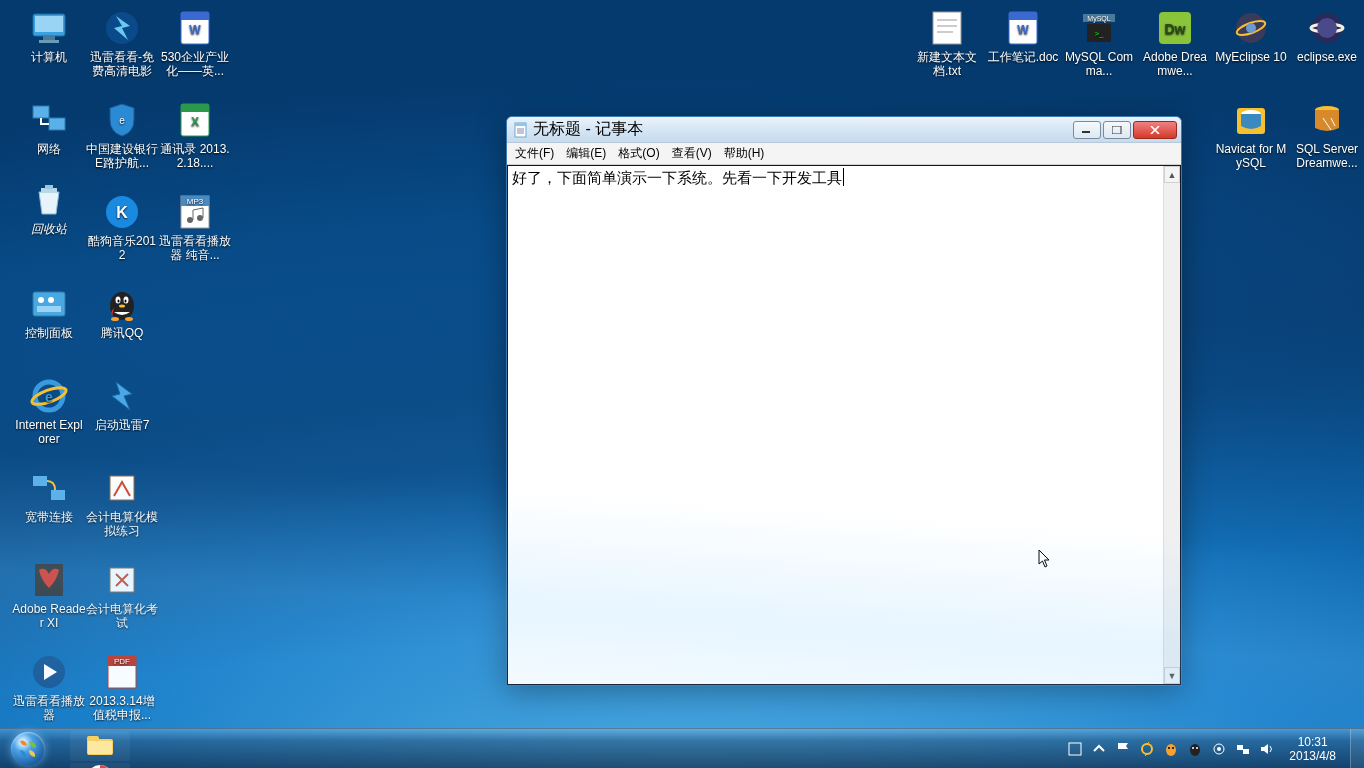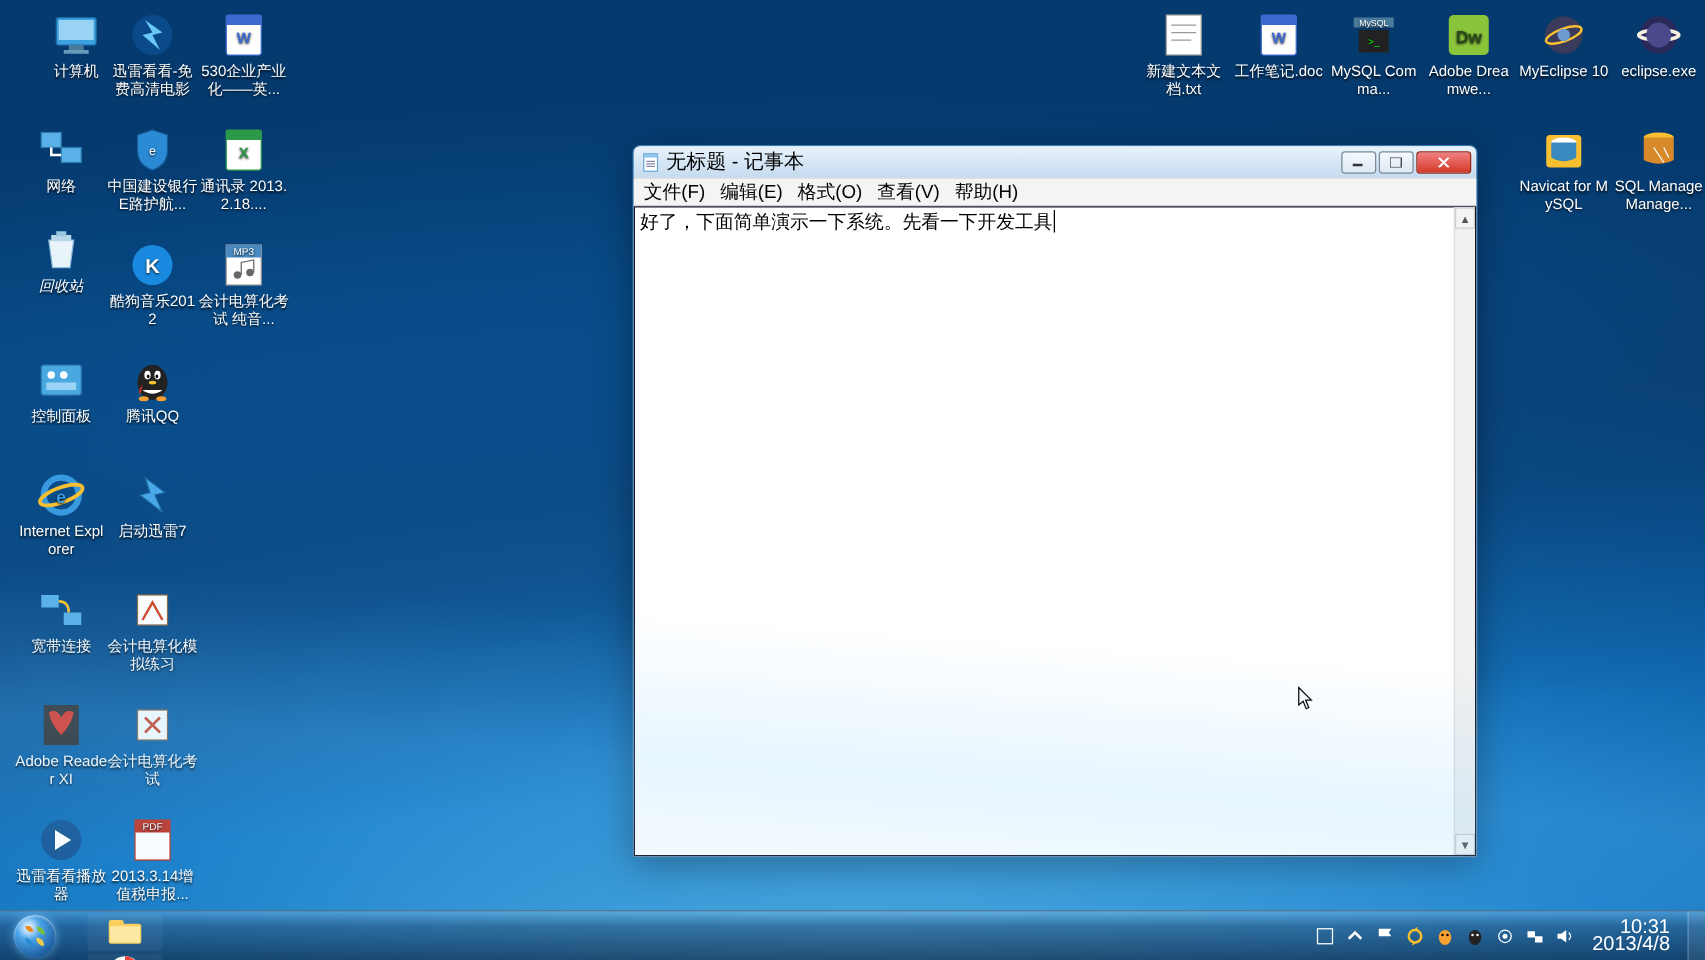--- a/index.html
+++ b/index.html
@@ -53,21 +53,21 @@
 .titlebar .appico { width:16px; height:16px; margin-right:4px; }
 .titlebar .ttext { font-size:16px; color:#000; flex:1; }
 .winbtns { display:flex; gap:2px; padding-right:4px; }
 .wbtn { width:28px; height:18px; border:1px solid #7a8a9a; border-radius:3px;
   display:flex; align-items:center; justify-content:center; font-size:10px;
   background:linear-gradient(180deg,#f5f9fc,#dde8f2); cursor:pointer; }
 .wbtn.close { width:44px; background:linear-gradient(180deg,#f08080,#d43a2a); border-color:#9a2a1a; color:#fff; }
 .menubar {
   height:22px; display:flex; align-items:center; gap:12px;
   padding:0 8px; background:#f4f4f4; border-bottom:1px solid #d0d0d0;
-  font-size:15px; color:#000;
+  font-size:12px; color:#000;
 }
 .menuitem { cursor:pointer; }
 .editor-wrap { flex:1; display:flex; background:#fff; border:1px solid #0f172a; margin:0; }
 .editor {
   flex:1; padding:2px 4px; font-size:15px; font-family:"SimSun","NSimSun",serif;
   color:#000; white-space:pre-wrap; position:relative;
 }
 .caret { display:inline-block; width:1px; height:18px; background:#000; vertical-align:text-bottom; margin-left:1px; }
 .vscroll { width:17px; background:#f0f0f0; border-left:1px solid #ddd; display:flex; flex-direction:column; }
 .vscroll .arr { height:17px; display:flex; align-items:center; justify-content:center; font-size:9px; color:#555; cursor:pointer; background:#f4f4f4; border:1px solid #d0d0d0; }
@@ -95,31 +95,31 @@
   width:60px; height:36px; border-radius:3px;
   display:flex; align-items:center; justify-content:center; cursor:pointer;
   background:rgba(255,255,255,.05);
 }
 .tbitem.active { background:rgba(255,255,255,.22); box-shadow:inset 0 0 0 1px rgba(255,255,255,.35); }
 .tray {
   margin-left:auto; display:flex; align-items:center; gap:8px;
   padding:0 8px; color:#fff; font-size:11px;
 }
 .tray .ticon { width:16px; height:16px; display:flex; align-items:center; justify-content:center; cursor:pointer; }
-.clock { text-align:right; line-height:14px; font-size:16px; padding:0 6px; cursor:pointer; }
+.clock { text-align:center; line-height:14px; font-size:12px; padding:0 6px; cursor:pointer; }
 .showdesk { width:14px; height:100%; border-left:1px solid rgba(255,255,255,.25); cursor:pointer; background:rgba(255,255,255,.08); }
 
 .cursor { position:absolute; left:1038px; top:549px; width:14px; height:20px; pointer-events:none; }
 </style>
 </head>
 <body>
 
 <div class="desktop">
   <div class="icon-grid" id="icon-grid">
-      <div class="dicon" style="left: 24px; top: 8px;">
+      <div class="dicon" style="left: 12px; top: 8px;">
         <div class="ibox">
           <svg width="40" height="40" viewBox="0 0 40 40">
             <rect x="4" y="6" width="32" height="22" rx="2" fill="#3aa0e0" stroke="#1a6aa0"></rect>
             <rect x="6" y="8" width="28" height="16" fill="#9ad4f5"></rect>
             <rect x="14" y="28" width="12" height="4" fill="#4a7a9a"></rect>
             <rect x="10" y="32" width="20" height="3" fill="#6a9aba"></rect>
           </svg>
         </div>
         <div class="lbl">计算机</div>
       </div>
@@ -194,21 +194,21 @@
         <div class="ibox">
           <svg width="40" height="40" viewBox="0 0 40 40">
             <rect x="6" y="4" width="28" height="32" fill="#fff" stroke="#999"></rect>
             <rect x="6" y="4" width="28" height="10" fill="#4a8ac0"></rect>
             <text x="20" y="12" font-size="8" fill="#fff" text-anchor="middle">MP3</text>
             <circle cx="15" cy="28" r="3" fill="#666"></circle>
             <circle cx="25" cy="26" r="3" fill="#666"></circle>
             <path d="M18 28 L18 18 L28 16 L28 26" stroke="#666" fill="none"></path>
           </svg>
         </div>
-        <div class="lbl">会计电算化考试  纯音...</div>
+        <div class="lbl">迅雷看看播放器  纯音...</div>
       </div>
       <div class="dicon" style="left: 12px; top: 284px;">
         <div class="ibox">
           <svg width="40" height="40" viewBox="0 0 40 40">
             <rect x="4" y="8" width="32" height="24" rx="2" fill="#4aa8e0" stroke="#2a7ab0"></rect>
             <circle cx="12" cy="16" r="3" fill="#fff"></circle>
             <circle cx="22" cy="16" r="3" fill="#fff"></circle>
             <rect x="8" y="22" width="24" height="6" fill="#9ad4f5"></rect>
           </svg>
         </div>
@@ -378,21 +378,21 @@
         <div class="lbl">Navicat for MySQL</div>
       </div>
       <div class="dicon" style="left: 1290px; top: 100px;">
         <div class="ibox">
           <svg width="40" height="40" viewBox="0 0 40 40">
             <ellipse cx="20" cy="10" rx="12" ry="4" fill="#f8c030"></ellipse>
             <path d="M8 10 L8 28 Q20 34 32 28 L32 10" fill="#d88a2a"></path>
             <path d="M16 18 L24 30 M24 18 L28 26" stroke="#fff" fill="none"></path>
           </svg>
         </div>
-        <div class="lbl">SQL Manage Manage...</div>
+        <div class="lbl">SQL Server Dreamwe...</div>
       </div>
     </div>
 
   <div class="win">
     <div class="titlebar">
       <span class="appico">
         <svg viewBox="0 0 16 16">
             <rect x="2" y="1" width="11" height="14" fill="#fff" stroke="#6aa8d8"></rect>
             <rect x="2" y="1" width="11" height="3" fill="#8ec6ec"></rect>
             <line x1="4" y1="7" x2="11" y2="7" stroke="#88a"></line>

